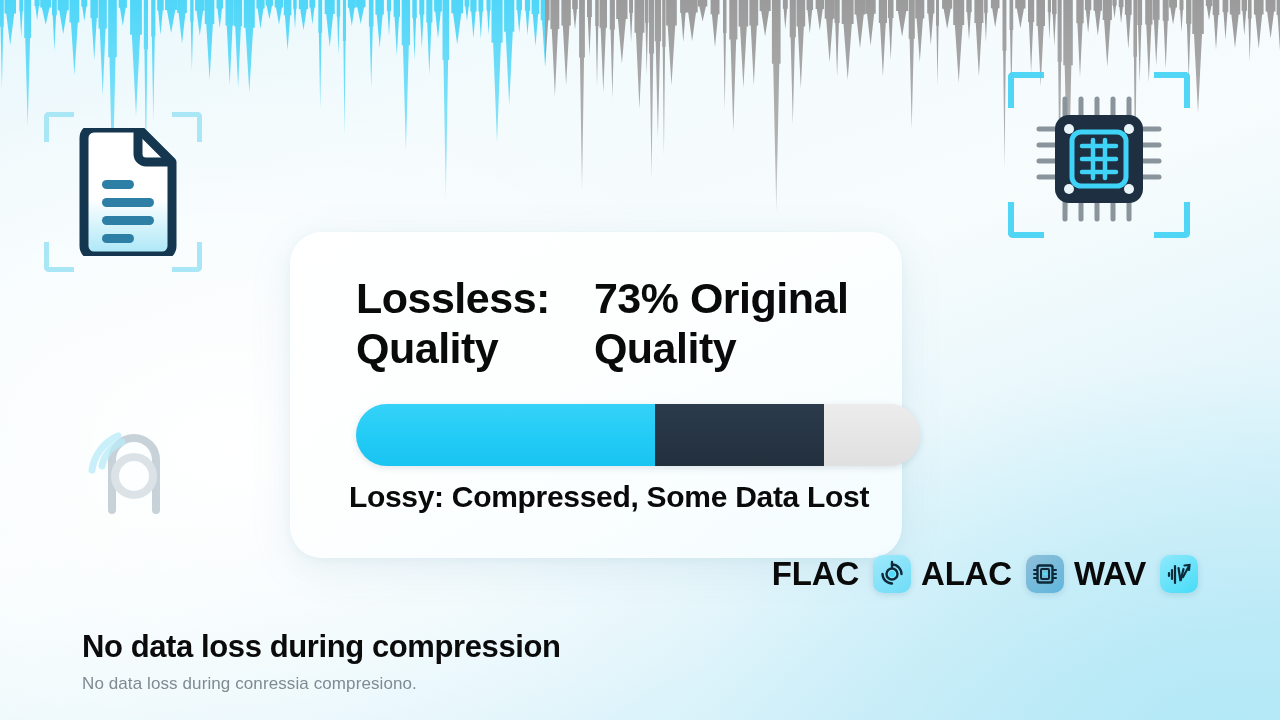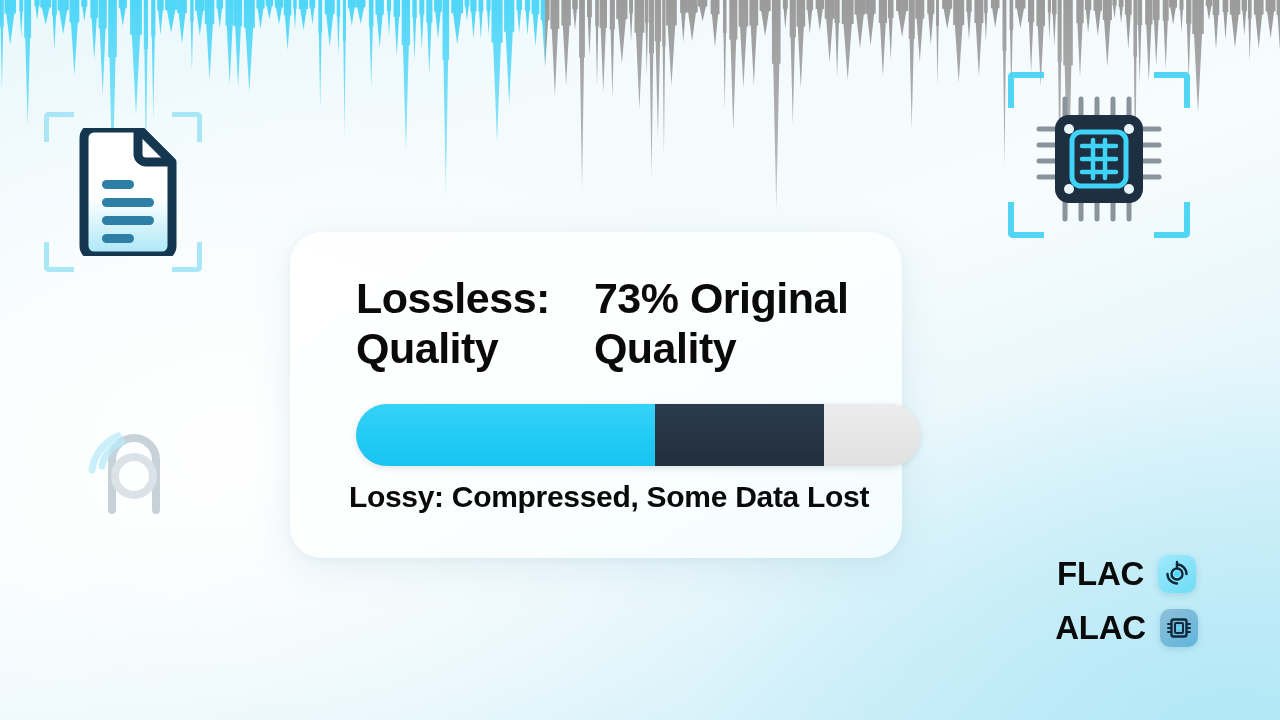--- a/index.html
+++ b/index.html
@@ -83,21 +83,21 @@
     text-align:center; font-size:30px; font-weight:700;
     color:#0a0a0a; letter-spacing:-.3px;padding-left:26px;
   }
 
   
   #bottom-text { position:absolute; left:82px; top:628px; }
   #bottom-title { font-size:31px; font-weight:700; color:#0b0b0b; letter-spacing:-.4px; line-height:1.2; }
   #bottom-sub   { font-size:17px; font-weight:400; color:#7e8b92; margin-top:9px; letter-spacing:.1px; }
 
   
-  #formats { position:absolute; right:82px; top:552px; display:flex; flex-direction:column; gap:10px;align-items:center; }
+  #formats { position:absolute; right:82px; top:552px; display:flex; flex-direction:row; gap:10px; }
   .fmt { display:flex; align-items:center; justify-content:flex-end; gap:14px; height:44px; }
   .fmt-label { font-size:33px; font-weight:700; color:#0a0a0a; letter-spacing:-.2px; }
   .fmt-icon {
     width:38px; height:38px; border-radius:10px;
     display:flex; align-items:center; justify-content:center;
     box-shadow:0 2px 6px rgba(60,120,150,.2);
   }
   #ic-flac { background:linear-gradient(145deg,#9fe9fb,#6fdcf7); }
   #ic-alac { background:linear-gradient(145deg,#8fbfd9,#5fb6dd); }
   #ic-wav  { background:linear-gradient(145deg,#8fe9fb,#46dcf8); }
@@ -220,20 +220,24 @@
 
     <div id="bar">
       <div id="bar-lossless" style="width: 53%;"></div>
       <div id="bar-mid" style="width: 30%;"></div>
       <div id="bar-rest" style="width: 17%;"></div>
     </div>
 
     <div id="bar-caption">Lossy: Compressed, Some Data Lost</div>
   </div>
 
+  <div id="bottom-text">
+    <div id="bottom-title">No data loss during compression</div>
+    <div id="bottom-sub">No data loss during conressia compresiono.</div>
+  </div>
 
   <div id="formats">
 
     <div class="fmt">
       <span class="fmt-label">FLAC</span>
       <span class="fmt-icon" id="ic-flac">
         <svg width="28" height="28" viewBox="0 0 28 28">
           <circle cx="14" cy="14" r="5.5" fill="none" stroke="#0e2a3a" stroke-width="2.4"></circle>
           <circle cx="14" cy="14" r="3" fill="#4fdbfa"></circle>
           <path d="M4.5 14 a9.5 9.5 0 0 0 9.5 9.5" fill="none" stroke="#0e2a3a" stroke-width="2.4" stroke-linecap="round"></path>
@@ -255,15 +259,30 @@
               <line x1="3" y1="14" x2="6" y2="14"></line>
             <line x1="3" y1="18" x2="6" y2="18"></line>
             <line x1="22" y1="10" x2="25" y2="10"></line>
               <line x1="22" y1="14" x2="25" y2="14"></line>
             <line x1="22" y1="18" x2="25" y2="18"></line>
           </g>
         </svg>
       </span>
     </div>
 
+    <div class="fmt">
+      <span class="fmt-label">WAV</span>
+      <span class="fmt-icon" id="ic-wav">
+        <svg width="28" height="28" viewBox="0 0 28 28">
+          <g stroke="#0e2a3a" stroke-width="2.2" stroke-linecap="round" fill="none">
+            <line x1="4" y1="13" x2="4" y2="16"></line>
+            <line x1="7" y1="10" x2="7" y2="19"></line>
+            <line x1="10" y1="6" x2="10" y2="23"></line>
+            <path d="M13.5 8 L15.5 21 L18.5 9"></path>
+            <path d="M18 17 L24 6"></path>
+            <path d="M19.5 5.5 L24.5 5 L24 10"></path>
+          </g>
+        </svg>
+      </span>
+    </div>
 
   </div>
 </div>
 
 </body></html>

